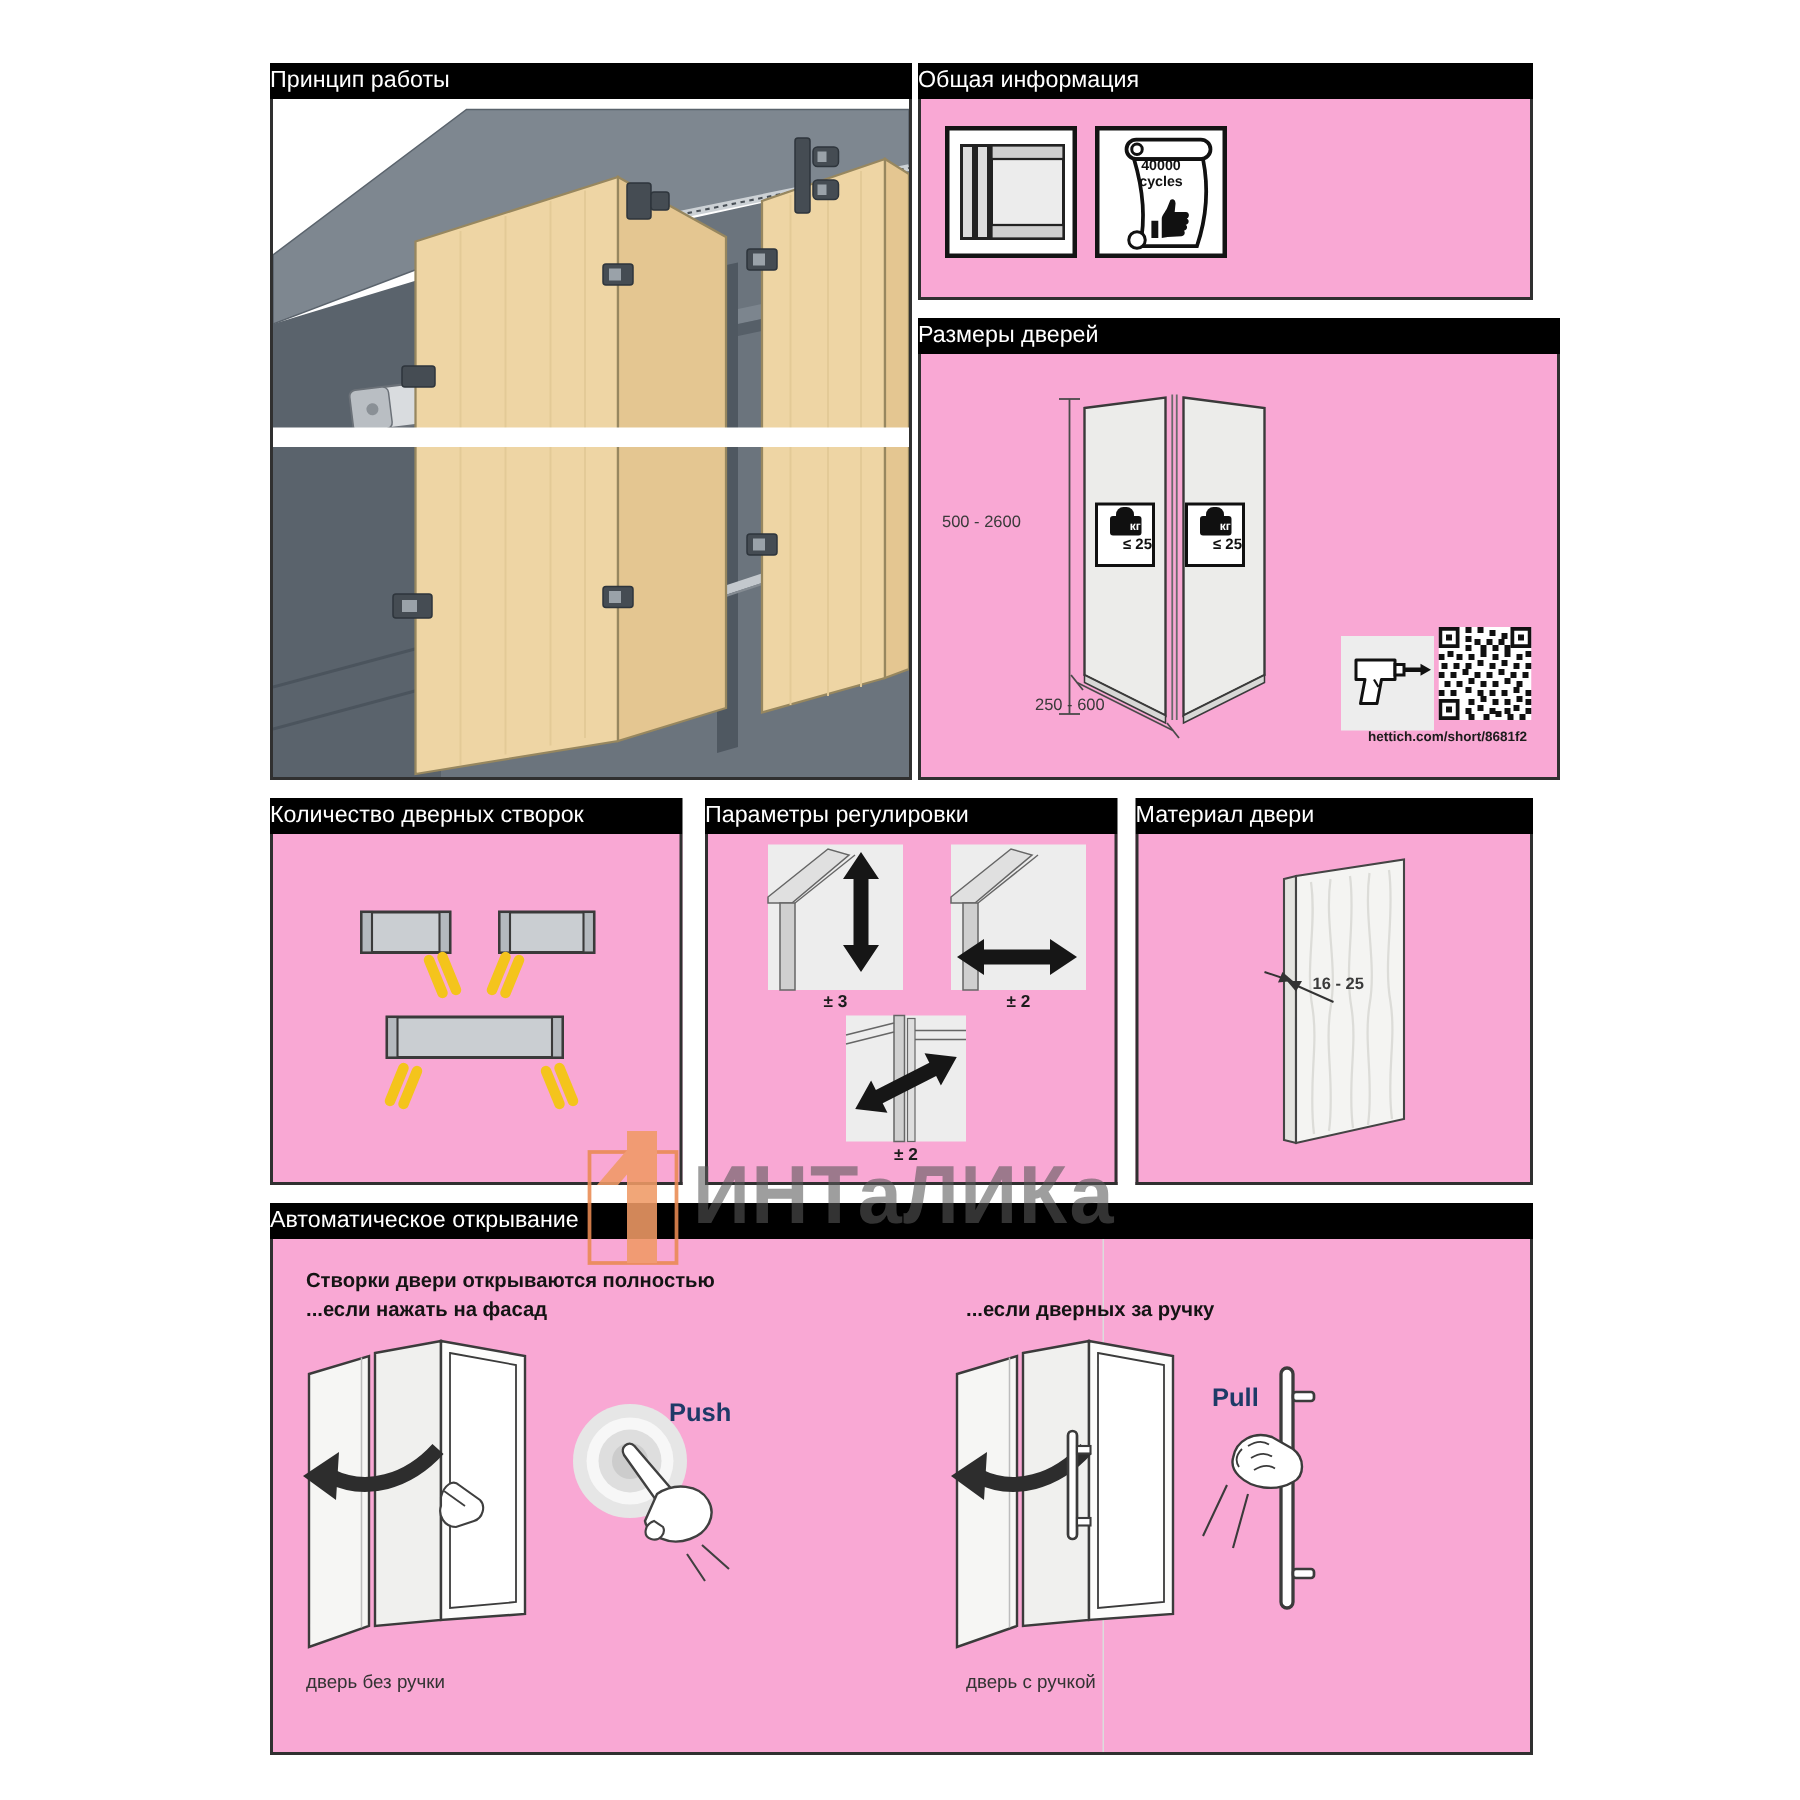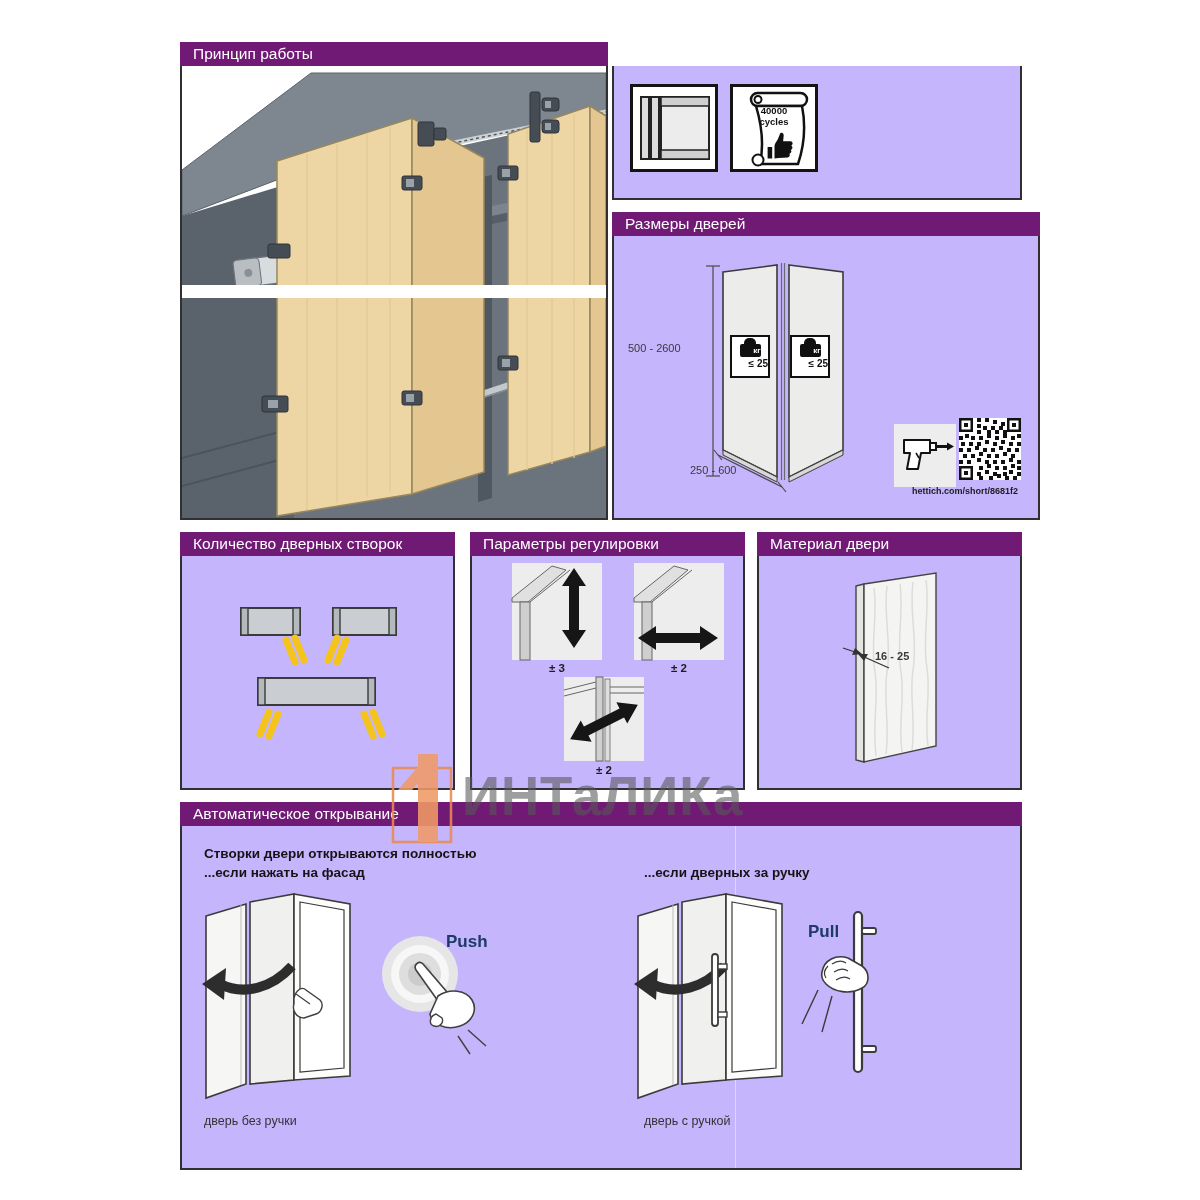--- a/index.html
+++ b/index.html
@@ -1,21 +1,21 @@
 <!DOCTYPE html>
 <html><head>
 <meta charset="utf-8">
 <style>
   html,body{margin:0;padding:0}
   body{width:1200px;height:1200px;background:#fff;position:relative;overflow:hidden;
        font-family:"Liberation Sans","DejaVu Sans",sans-serif;color:#222}
   .panel{position:absolute}
-  .ph{height:24px;background:#701a75;color:#fff;font-size:15.5px;line-height:24px;
-      padding-left:13px;white-space:nowrap}
-  .pb{position:absolute;left:0;right:0;top:24px;bottom:0;background:#c4b5fd;
+  .ph{height:24px;background:#000000;color:#fff;font-size:15.5px;line-height:24px;
+      padding-left:0;white-space:nowrap}
+  .pb{position:absolute;left:0;right:0;top:24px;bottom:0;background:#f9a8d4;
       border:2px solid #303030;border-top:none;overflow:hidden}
   .abs{position:absolute}
   svg{display:block}
   .dim{position:absolute;font-size:11px;color:#3a3a3a;white-space:nowrap}
   .pm{position:absolute;font-size:11.5px;font-weight:700;color:#1c1c1c;text-align:center}
   .cond{font-size:13.5px;font-weight:700;color:#141414;line-height:19px;white-space:nowrap}
   .caption{position:absolute;font-size:12.5px;color:#333;white-space:nowrap}
   .gesture{position:absolute;font-size:17px;font-weight:700;color:#1e3a67}
   .qrlink{position:absolute;font-size:9px;font-weight:700;color:#1c1c1c;text-align:right}
   .cyc{position:absolute;left:0;right:0;top:19px;font-size:9.5px;font-weight:700;color:#111;
@@ -101,20 +101,23 @@
         <rect x="86" y="334" width="10" height="8"></rect>
         <rect x="363" y="35" width="6" height="7"></rect>
         <rect x="363" y="57" width="6" height="7"></rect>
       </g>
       <rect x="0" y="219" width="424" height="13" fill="#ffffff"></rect>
     </svg>
   </div>
 </div>
 
 <div class="panel" style="left:612px;top:42px;width:410px;height:158px">
+  <div class="ph">
+    <span>Общая информация</span>
+  </div>
   <div class="pb">
     <div class="iconbox" style="left:16px;top:18px">
       <svg viewBox="0 0 82 82" width="82" height="82">
         <rect x="8" y="10" width="8" height="62" fill="#dcdcdc" stroke="#222" stroke-width="2"></rect>
         <rect x="18" y="10" width="8" height="62" fill="#dcdcdc" stroke="#222" stroke-width="2"></rect>
         <rect x="28" y="10" width="48" height="62" fill="#ececec" stroke="#222" stroke-width="2"></rect>
         <rect x="28" y="10" width="48" height="9" fill="#cfcfcf" stroke="#222" stroke-width="1.5"></rect>
         <rect x="28" y="63" width="48" height="9" fill="#cfcfcf" stroke="#222" stroke-width="1.5"></rect>
       </svg>
     </div>

